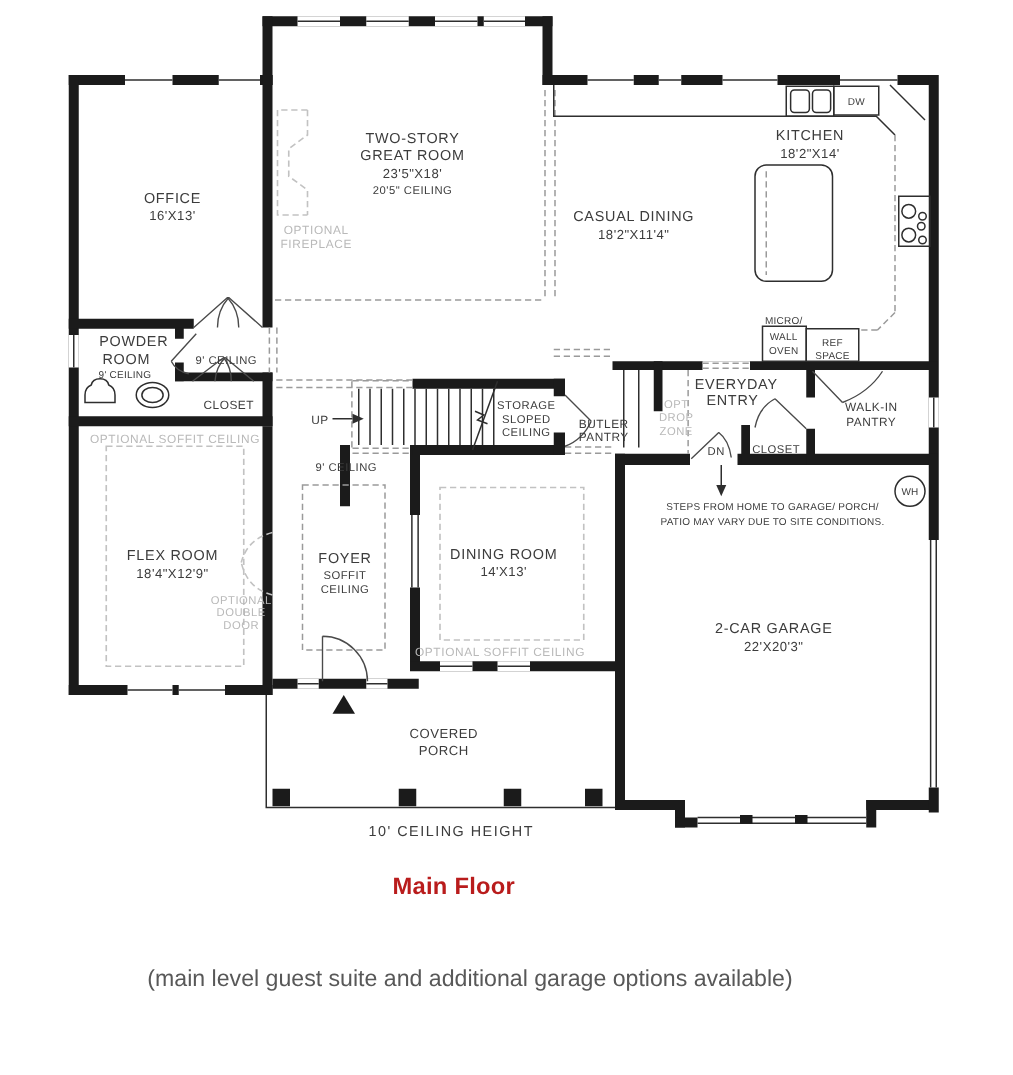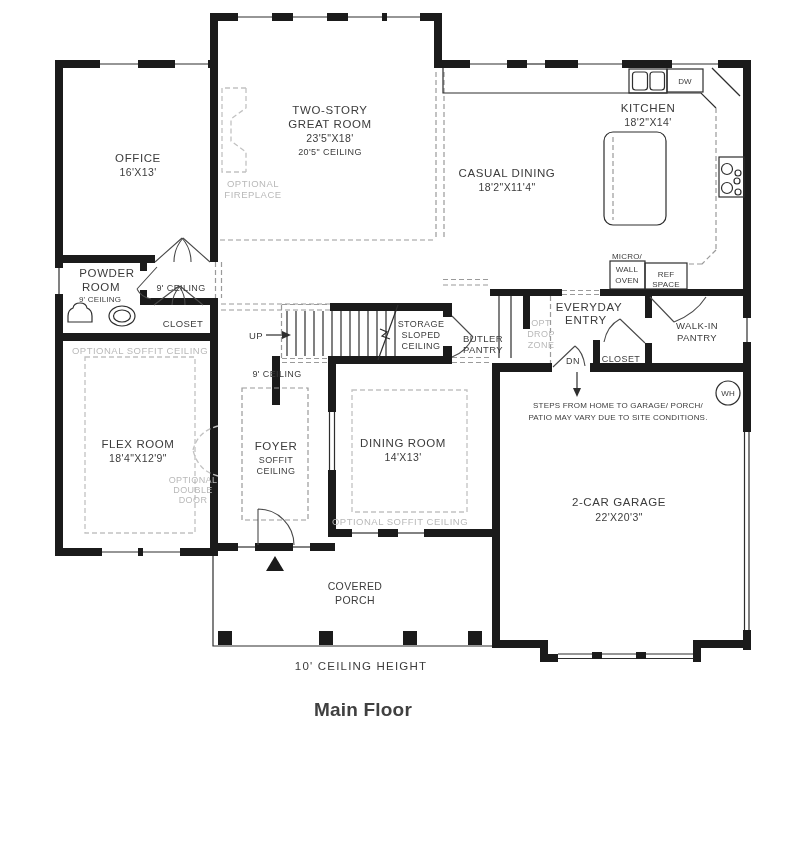--- a/index.html
+++ b/index.html
@@ -15,21 +15,21 @@
   .dr{stroke:#4a4a4a;stroke-width:1.1;fill:none;}
   .nm{font-size:11.5px;}
   .dim{font-size:10.5px;letter-spacing:.4px;}
   .sm{font-size:9px;letter-spacing:.4px;}
   .xs{font-size:8px;letter-spacing:.2px;}
   .md{font-size:9.5px;letter-spacing:.4px;}
   .opt{fill:#b9b9b9;font-size:9.5px;letter-spacing:.5px;}
   .optsm{fill:#b9b9b9;font-size:9px;letter-spacing:.4px;}
   .ftext{position:absolute;text-align:center;color:#3f3f3f;}
   #ceiling-height{top:644px;left:0;width:722px;font-size:11.5px;letter-spacing:1.2px;color:#3c3c3c;margin-top:16px;}
-  #floor-name{top:699px;left:0;width:726px;font-size:19px;font-weight:600;color:#404040;letter-spacing:.2px;}
+  #floor-name{top:699px;left:0;width:726px;font-size:19px;font-weight:600;color:#b91c1c;letter-spacing:.2px;}
   #config-title{top:745px;left:0;width:740px;font-size:19.5px;font-weight:600;color:#1d1d1d;}
   #config-sub{top:772px;left:0;width:752px;font-size:18.5px;font-weight:400;color:#585858;}
 </style>
 </head>
 <body>
 
 <div class="stage">
 <svg width="810" height="670" viewBox="0 0 810 670">
 
   <g>
@@ -315,13 +315,14 @@
     <text class="xs" x="618" y="420" text-anchor="middle">PATIO MAY VARY DUE TO SITE CONDITIONS.</text>
     <text class="nm" x="619" y="506" text-anchor="middle">2-CAR GARAGE</text>
     <text class="dim" x="619" y="521" text-anchor="middle">22'X20'3"</text>
     <text class="dim" x="355" y="590" text-anchor="middle">COVERED</text>
     <text class="dim" x="355" y="604" text-anchor="middle">PORCH</text>
   </g>
 </svg>
 
   <div class="ftext" id="ceiling-height">10' CEILING HEIGHT</div>
   <div class="ftext" id="floor-name">Main Floor</div>
+  <div class="ftext" id="config-sub">(main level guest suite and additional garage options available)</div>
 </div>
 
 </body></html>

